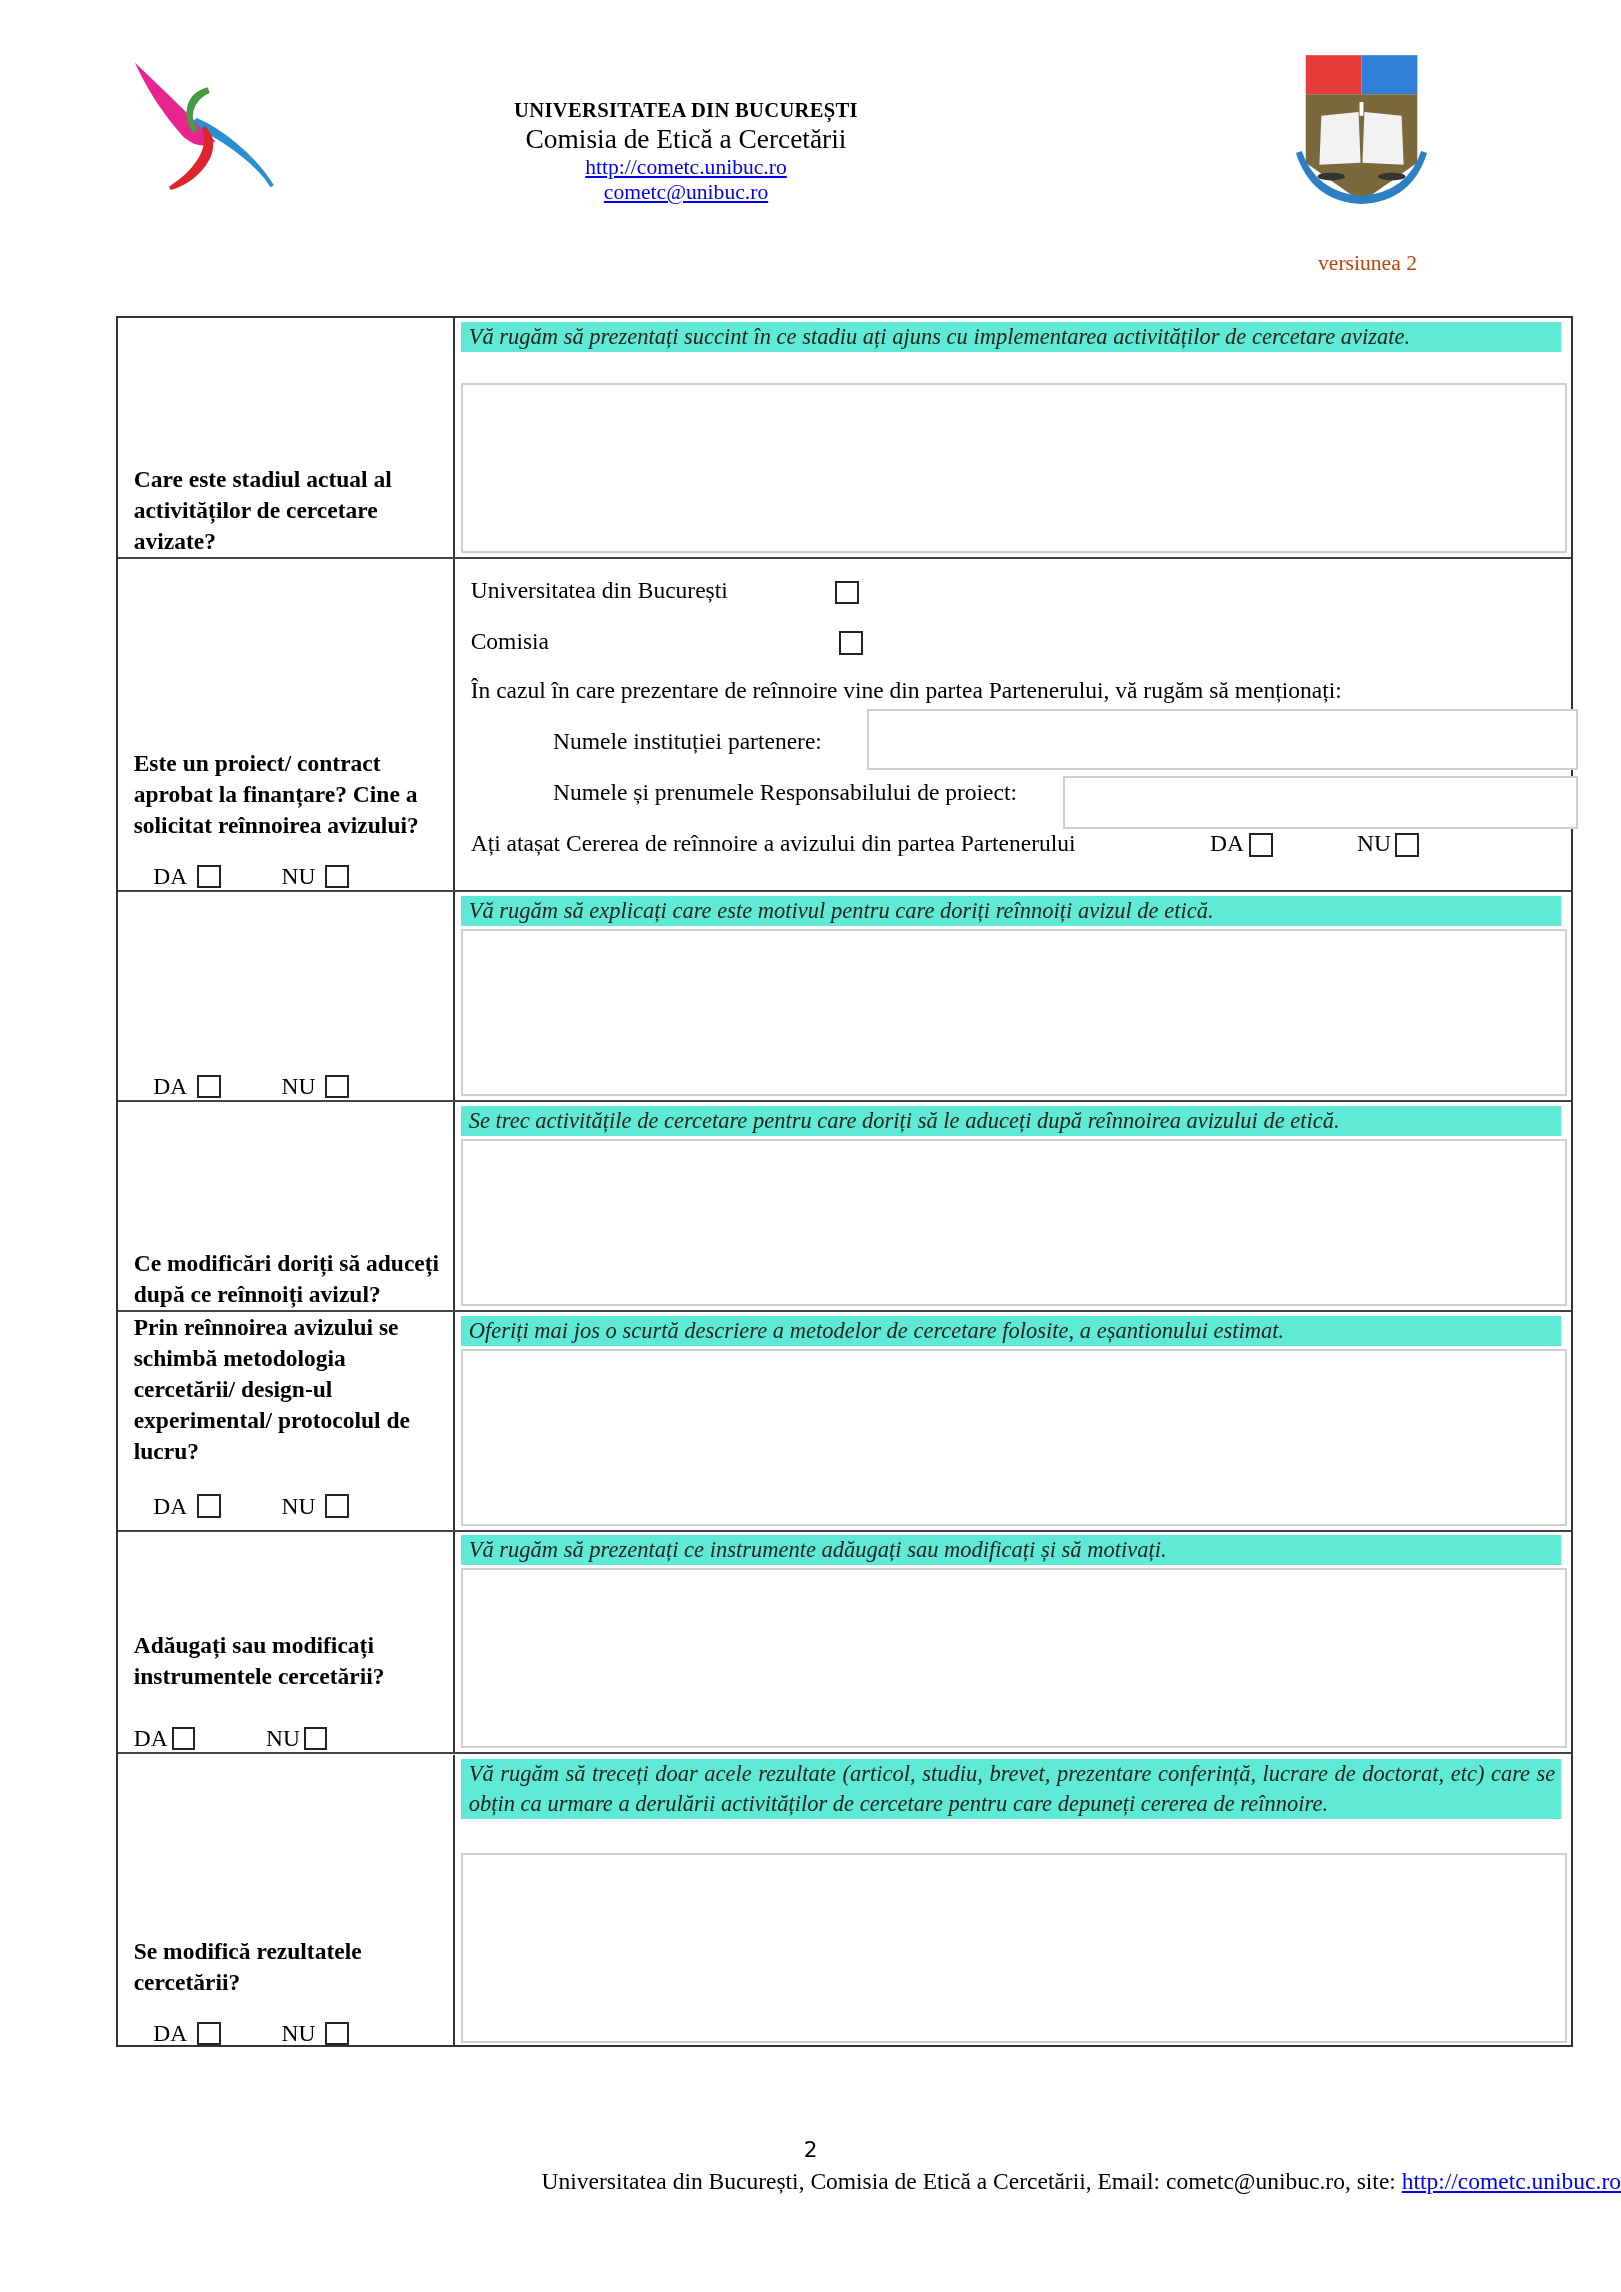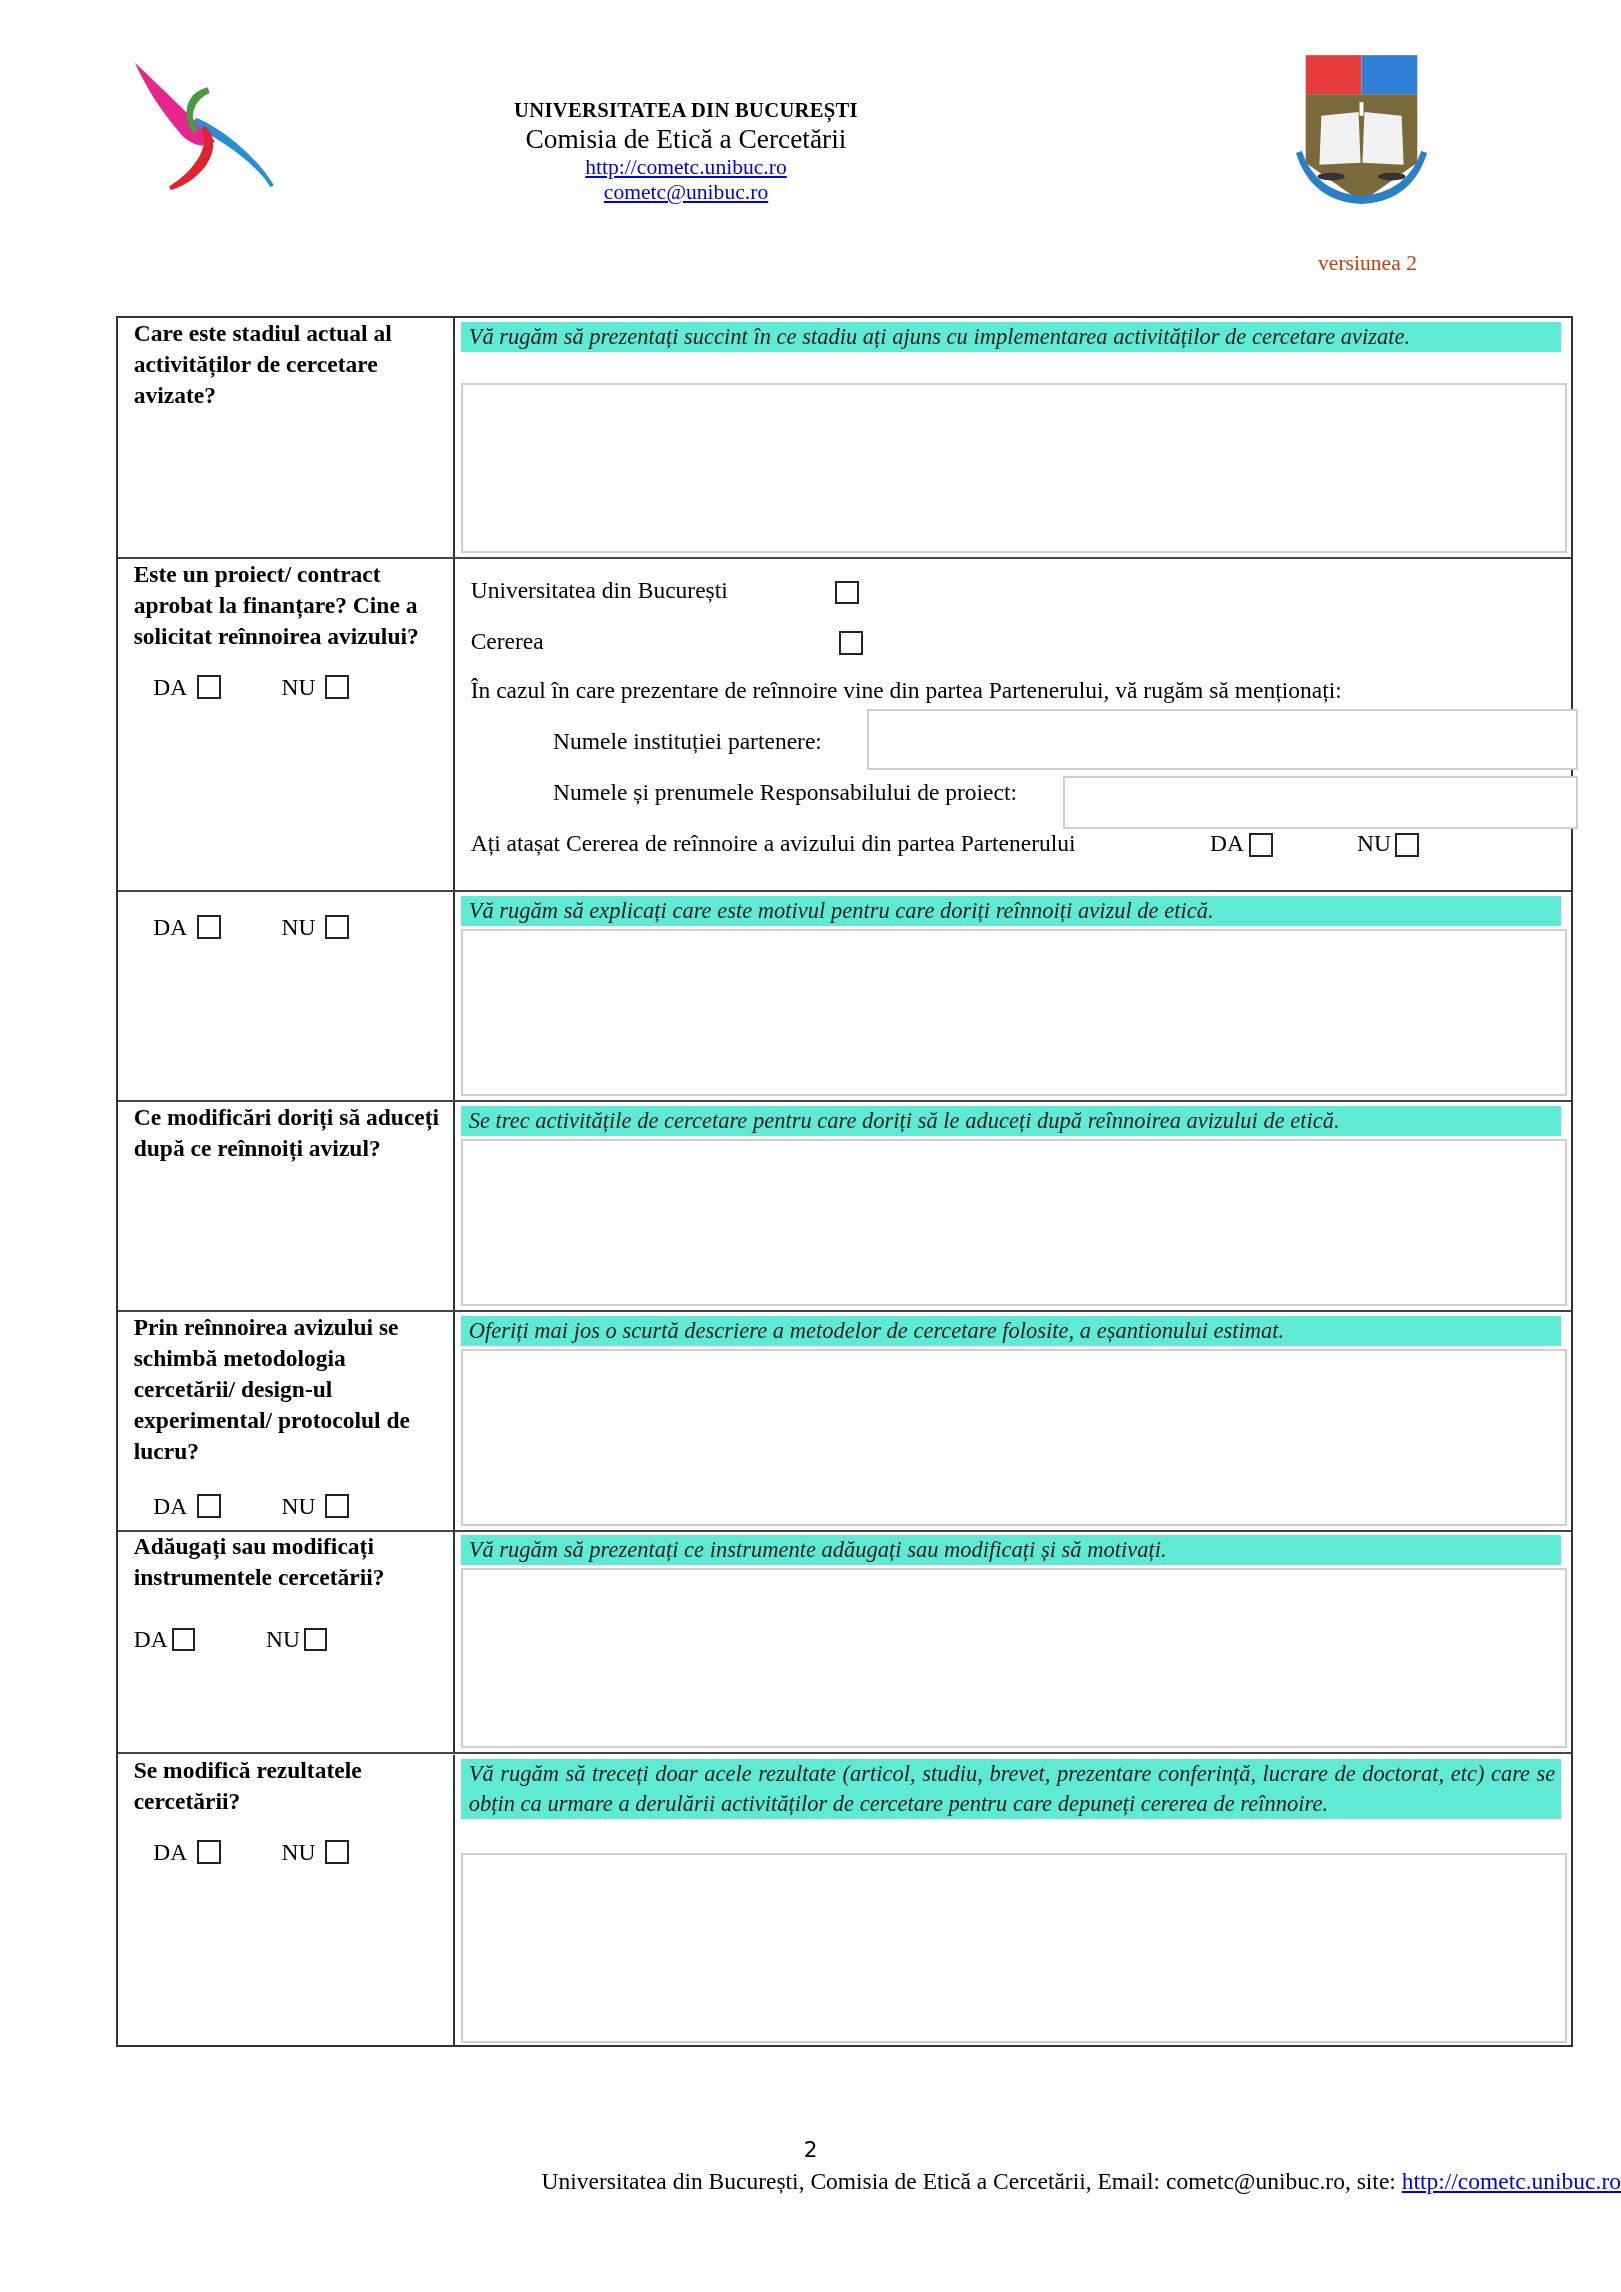--- a/index.html
+++ b/index.html
@@ -11,21 +11,21 @@
   #header-center .uni { font-weight:bold; font-size:20.6px; letter-spacing:0.3px; line-height:25.5px; }
   #header-center .com { font-size:27.4px; line-height:31px; }
   #header-center a { color:#0000ee; text-decoration:underline; font-size:21.6px; line-height:25.5px; display:block; }
   #crest { left:1292px; top:55px; width:139px; height:155px; }
   #version { left:1318px; top:251px; font-size:21.6px; color:#c2410c; }
 
   
   #form-table { left:116px; top:316px; width:1457px; height:1731px; border:2px solid #333; box-sizing:border-box; }
   .row { position:absolute; left:0; width:100%; border-bottom:2px solid #444; box-sizing:border-box; }
   .row:last-child { border-bottom:none; }
-  .qcell { position:absolute; left:0; top:0; bottom:0; width:337px; border-right:2px solid #333; box-sizing:border-box; padding:0 13.7px 0 15.7px; display:flex; flex-direction:column; justify-content:flex-start; }
+  .qcell { position:absolute; left:0; top:0; bottom:0; width:337px; border-right:2px solid #333; box-sizing:border-box; padding:0 13.7px 0 15.7px; display:flex; flex-direction:column; justify-content:flex-end; }
   .qtext { font-weight:bold; font-size:23.5px; line-height:31px; }
   .yn { font-size:23.5px; margin-top:21.6px; padding-left:19.6px; display:flex; align-items:center; }
   .yn .lbl { margin-right:9.8px; }
   .cb { display:inline-block; width:23.5px; height:23.5px; border:2px solid #222; box-sizing:border-box; background:#fff; cursor:pointer; vertical-align:middle; }
   .yn .gap { width:61px; }
   .acell { position:absolute; left:337px; right:0; top:0; bottom:0; padding:3.9px 3.9px 3.9px 5.9px; box-sizing:border-box; }
   .hint { background:#5eead4; font-style:italic; font-size:22.5px; line-height:30px; padding:0 5.9px 0 7.8px; color:#222; text-align:justify; margin-right:5.9px; }
   .tbox { position:absolute; left:5.9px; right:3.9px; bottom:3.9px; border:2.9px solid #cfcfcf; box-sizing:border-box; background:#fff; }
 
   
@@ -94,21 +94,21 @@
         <span class="lbl">NU</span>
         <span class="cb"></span>
       </div>
     </div>
     <div class="acell r2">
       <div class="line" style="top:17.6px;">
         <span>Universitatea din București</span>
       </div>
       <span class="cb abs" style="left:380px;top:21.6px;"></span>
       <div class="line" style="top:69px;">
-        <span>Cererea</span>
+        <span>Comisia</span>
       </div>
       <span class="cb abs" style="left:384px;top:72px;"></span>
       <div class="line" style="top:118px;">În cazul în care prezentare de reînnoire vine din partea Partenerului, vă rugăm să menționați:</div>
       <div class="line" style="top:169px;left:98px;">Numele instituției partenere:</div>
       <div class="ibox" style="left:412px;top:150px;width:711px;height:61px;"></div>
       <div class="line" style="top:220px;left:98px;">Numele și prenumele Responsabilului de proiect:</div>
       <div class="ibox" style="left:608px;top:217px;width:515px;height:53px;"></div>
       <div class="line" style="top:271px;">Ați atașat Cererea de reînnoire a avizului din partea Partenerului</div>
       <span class="abs" style="left:755px;top:271px;">DA</span>
       <span class="cb abs" style="left:794px;top:274px;"></span>

